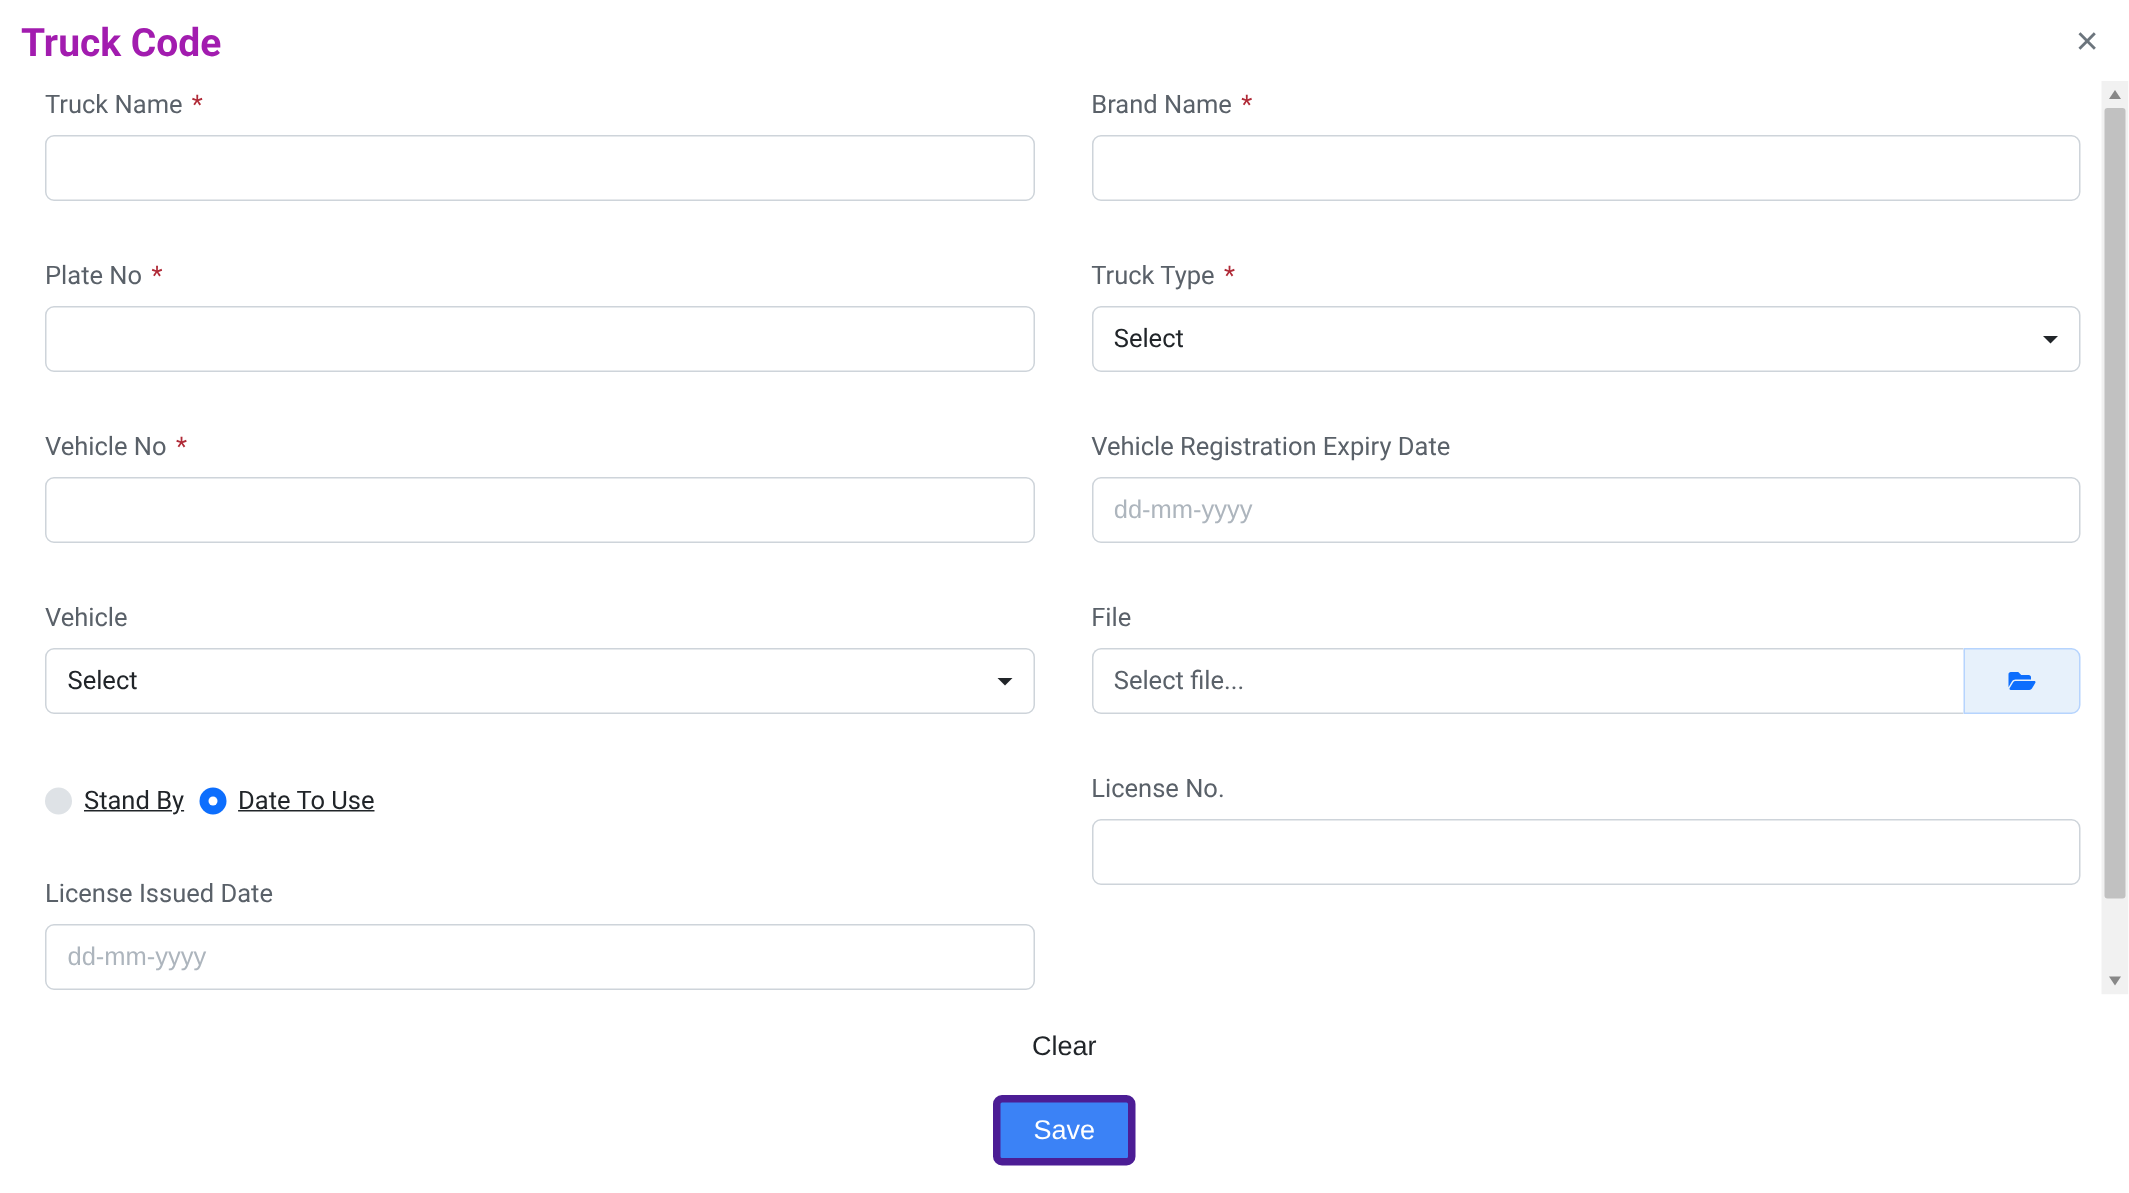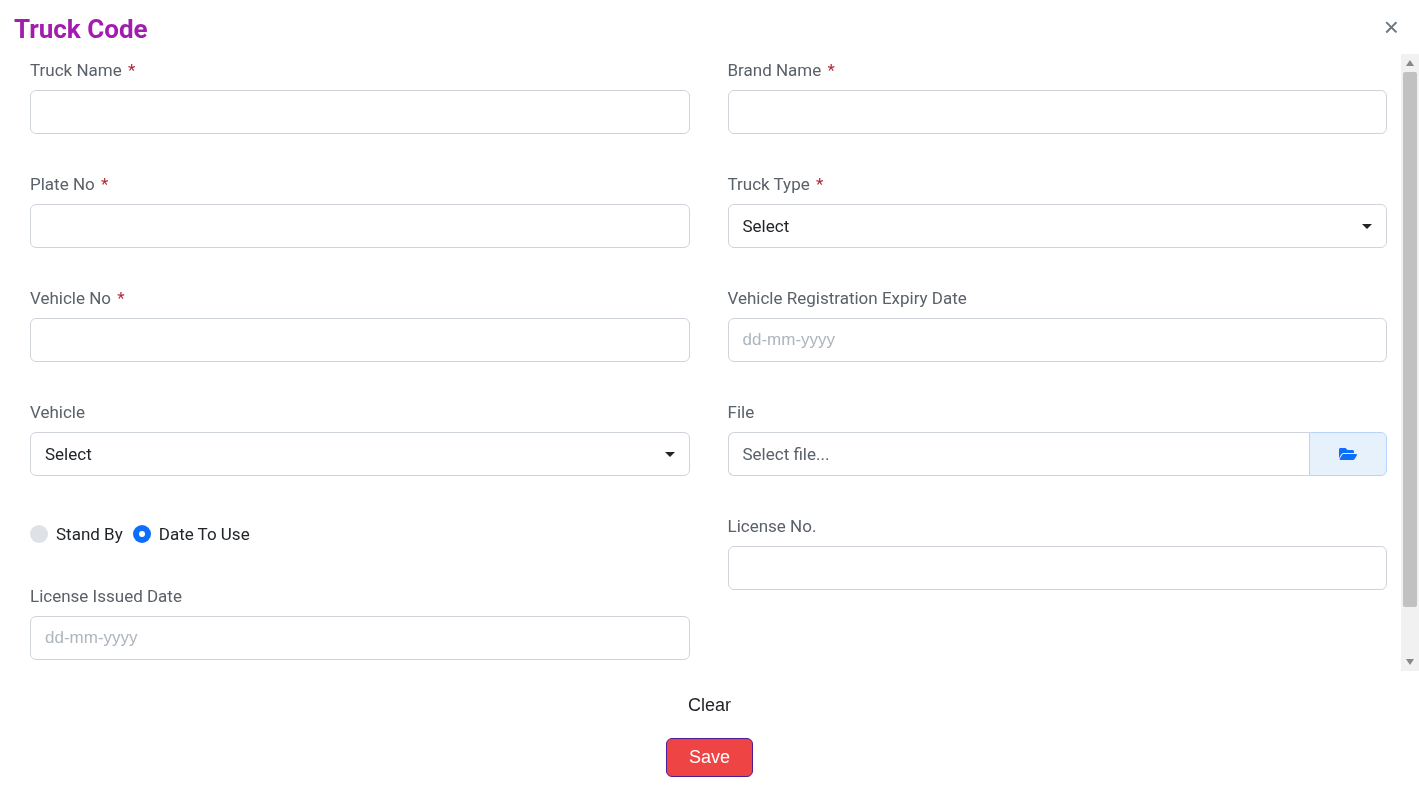--- a/index.html
+++ b/index.html
@@ -159,20 +159,21 @@
     position: absolute;
     top: 50%; left: 50%;
     width: 6px; height: 6px;
     background: #fff;
     border-radius: 50%;
     transform: translate(-50%, -50%);
   }
   .radio-label {
     font-size: 17px;
     color: #212529;
+    text-decoration: underline;
   }
   .file-group {
     display: flex;
     width: 100%;
     align-items: center;
   }
   .file-display {
     flex: 1;
     border-top-right-radius: 0;
     border-bottom-right-radius: 0;
@@ -204,22 +205,22 @@
   }
   .btn-clear {
     background: none;
     border: none;
     font-size: 18px;
     color: #212529;
     cursor: pointer;
     padding: 8px 14px;
   }
   .btn-save {
-    background: #ef4444;
-    border: 1px solid #4c1d95;
+    background: #3b82f6;
+    border: 5px solid #4c1d95;
     color: #fff;
     font-size: 18px;
     padding: 8px 22px;
     border-radius: 6px;
     cursor: pointer;
   }
 </style>
 </head>
 <body>
 

